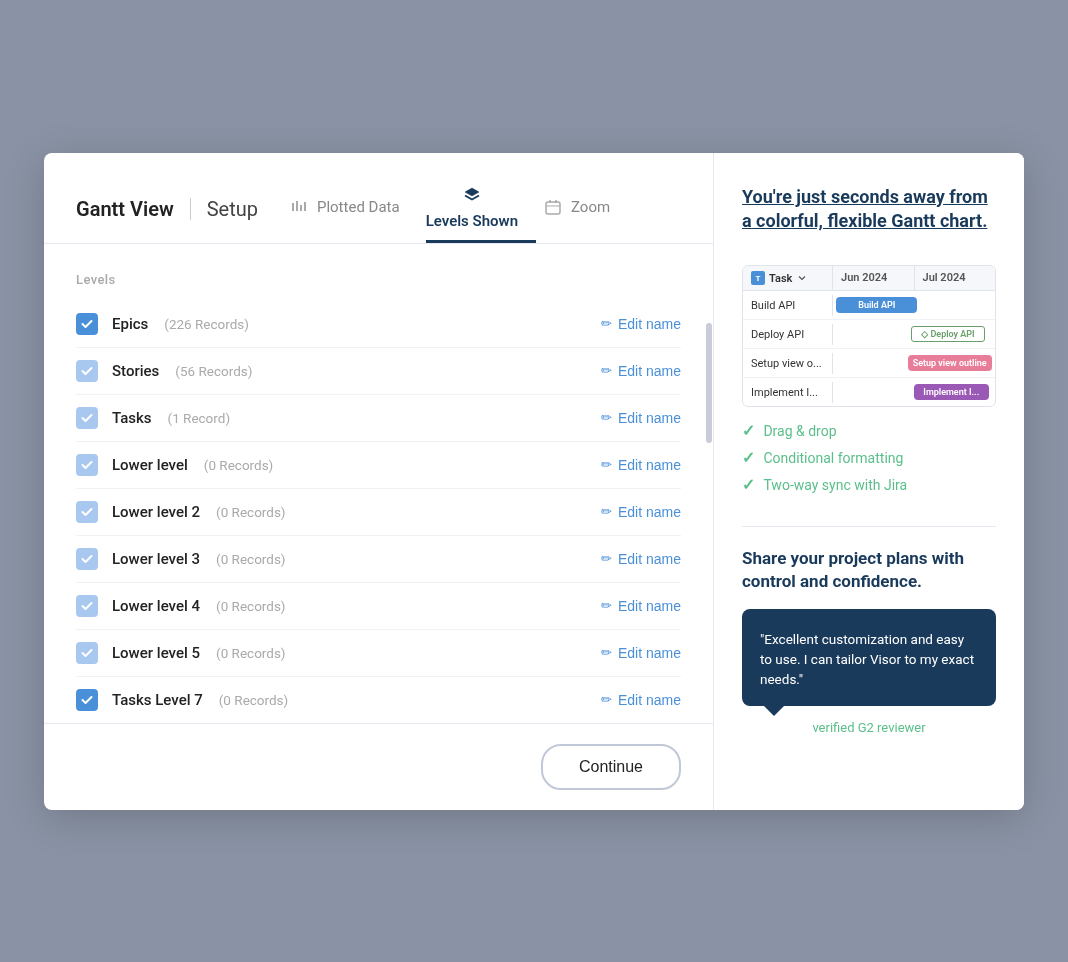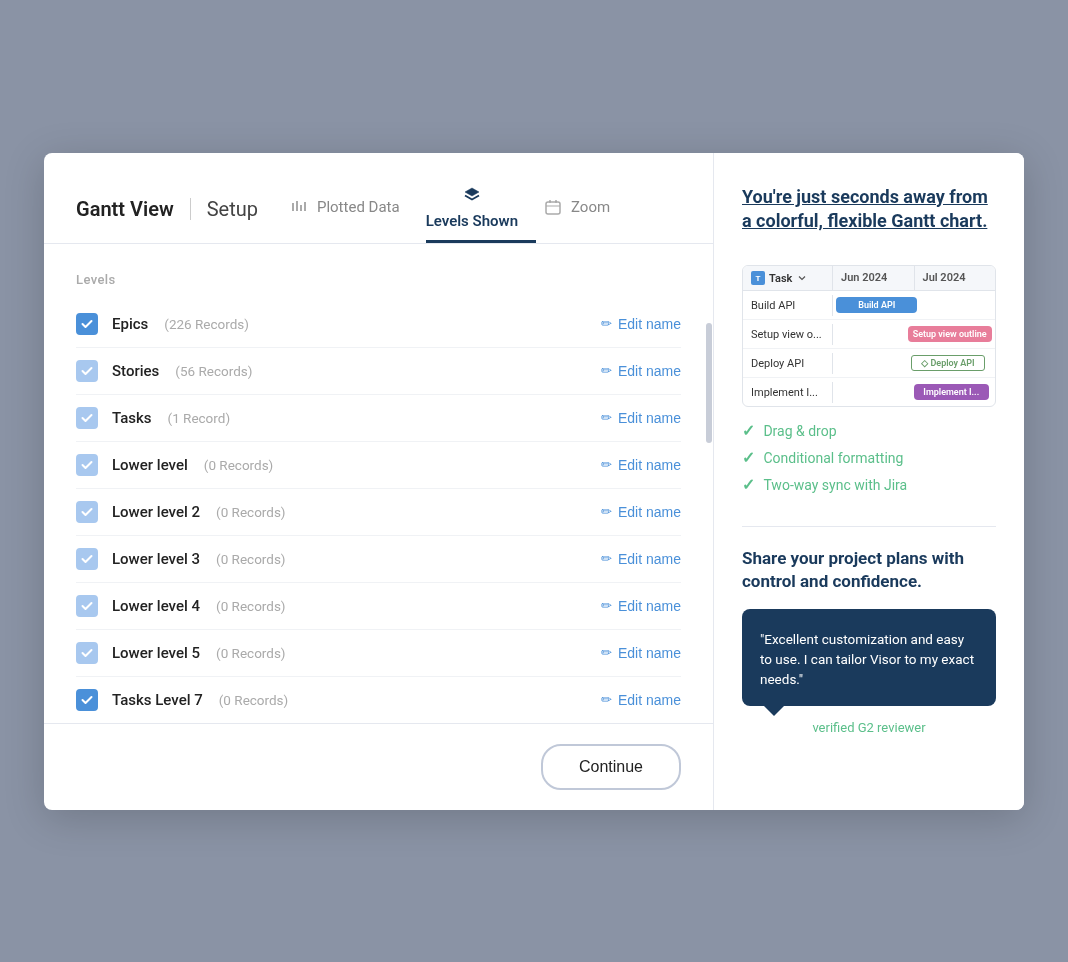--- a/index.html
+++ b/index.html
@@ -560,29 +560,29 @@
             <div class="gantt-month-col">Jul 2024</div>
           </div>
 
           <div class="gantt-row">
             <div class="gantt-row-name">Build API</div>
             <div class="gantt-row-bar-area">
               <div class="bar bar-blue" style="left:2%;width:50%;">Build API</div>
             </div>
           </div>
           <div class="gantt-row">
+            <div class="gantt-row-name">Deploy API</div>
+            <div class="gantt-row-bar-area">
+              <div class="bar bar-diamond" style="left:48%;width:46%;color:#6a9e6a;border:1.5px solid #6a9e6a;background:#fff;font-size:9px;">◇ Deploy API</div>
+            </div>
+          </div>
+          <div class="gantt-row">
             <div class="gantt-row-name">Setup view o...</div>
             <div class="gantt-row-bar-area">
               <div class="bar bar-pink" style="left:46%;width:52%;">Setup view outline</div>
-            </div>
-          </div>
-          <div class="gantt-row">
-            <div class="gantt-row-name">Deploy API</div>
-            <div class="gantt-row-bar-area">
-              <div class="bar bar-diamond" style="left:48%;width:46%;color:#6a9e6a;border:1.5px solid #6a9e6a;background:#fff;font-size:9px;">◇ Deploy API</div>
             </div>
           </div>
           <div class="gantt-row">
             <div class="gantt-row-name">Implement I...</div>
             <div class="gantt-row-bar-area">
               <div class="bar bar-purple" style="left:50%;width:46%;">Implement I...</div>
             </div>
           </div>
         </div>
 

